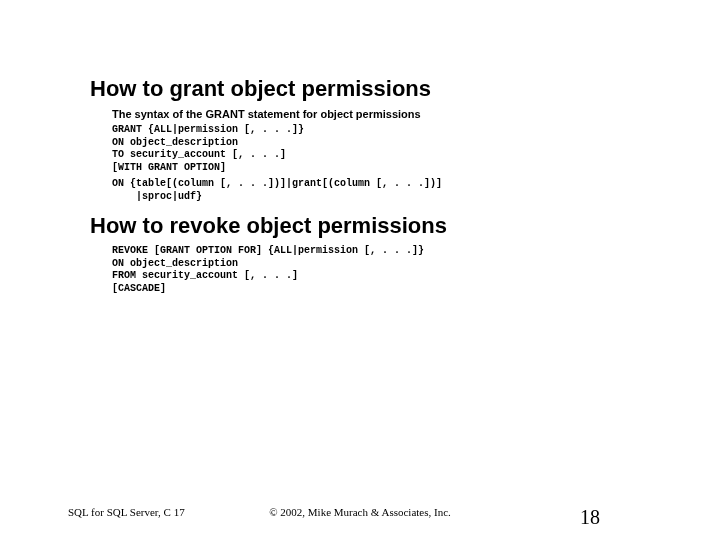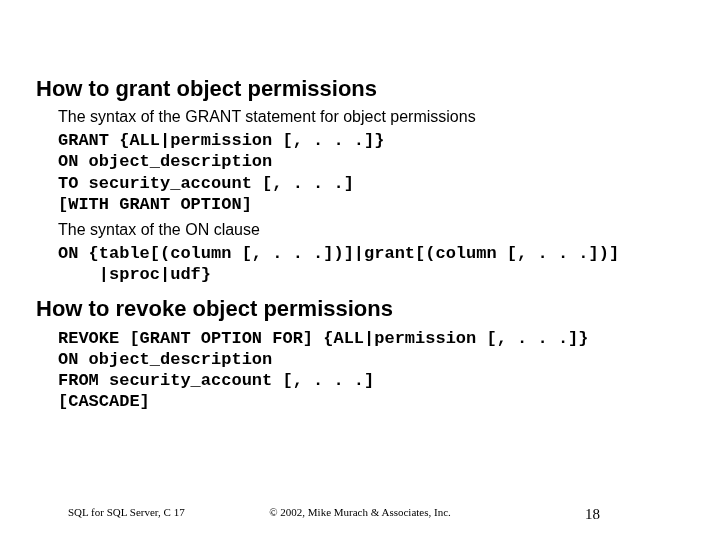--- a/index.html
+++ b/index.html
@@ -9,37 +9,37 @@
     }
     body {
       width: 720px;
       height: 540px;
       background: #fff;
       font-family: Arial, Helvetica, sans-serif;
       color: #000;
       position: relative;
     }
     .slide {
-      padding: 76px 70px 0 36px;
+      padding: 76px 70px 0 90px;
     }
     .h1 {
       font-size: 22px;
       font-weight: bold;
       margin-bottom: 6px;
     }
     .h2 {
-      font-size: 16px;
-      font-weight: normal;
+      font-size: 11px;
+      font-weight: bold;
       margin-top: 6px;
       margin-bottom: 4px;
       padding-left: 22px;
     }
     .code {
       font-family: "Courier New", Courier, monospace;
-      font-size: 17px;
+      font-size: 10px;
       font-weight: bold;
       line-height: 1.25;
       white-space: pre;
       padding-left: 22px;
       margin-bottom: 4px;
     }
     .section2 {
       margin-top: 10px;
     }
     .footer {
@@ -56,34 +56,33 @@
     }
     .footer-center {
       position: absolute;
       left: 0;
       width: 720px;
       text-align: center;
     }
     .footer-right {
       position: absolute;
       right: 120px;
-      font-size: 15px;
+      font-size: 20px;
     }
   </style>
 </head>
 <body>
 
 <div class="slide">
   <div class="h1">How to grant object permissions</div>
   <div class="h2">The syntax of the GRANT statement for object permissions</div>
   <div class="code">GRANT {ALL|permission [, . . .]}
 ON object_description
 TO security_account [, . . .]
 [WITH GRANT OPTION]</div>
-  <div class="h2">The syntax of the ON clause</div>
   <div class="code">ON {table[(column [, . . .])]|grant[(column [, . . .])]
     |sproc|udf}</div>
 
   <div class="section2">
     <div class="h1">How to revoke object permissions</div>
     <div class="code">REVOKE [GRANT OPTION FOR] {ALL|permission [, . . .]}
 ON object_description
 FROM security_account [, . . .]
 [CASCADE]</div>
   </div>

